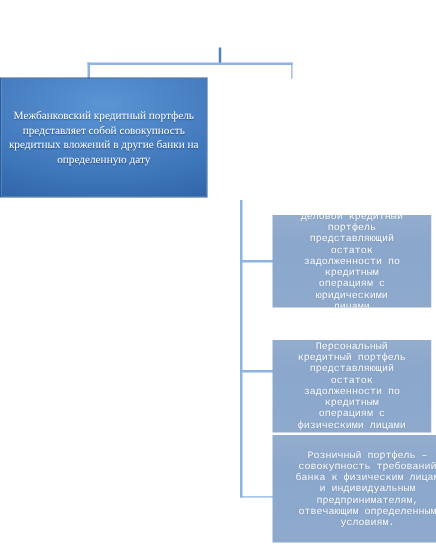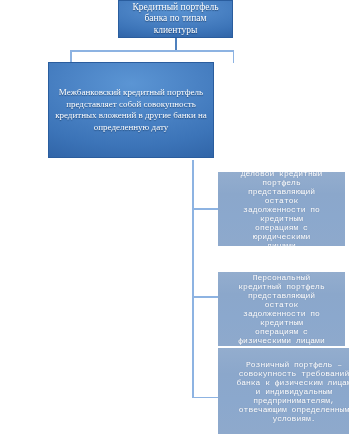--- a/index.html
+++ b/index.html
@@ -62,21 +62,20 @@
   }
 
   .node-left {
     left: 0px;
     top: 62px;
     width: 166px;
     height: 96px;
     font-size: 9px;
     line-height: 11.5px;
     padding: 4px 6px;
-    margin-left: 48px;
   }
 
   .node-right {
     left: 180px;
     top: 62px;
     width: 169px;
     height: 98px;
     font-size: 9px;
     line-height: 11.5px;
     padding: 4px 6px;
@@ -111,23 +110,20 @@
   <div class="conn" style="left:175px; top:38px; width:1.5px; height:13px;"></div>
   <div class="conn-light" style="left:70px; top:50px; width:164px; height:1.5px;"></div>
   <div class="conn-light" style="left:70px; top:50px; width:1.5px; height:13px;"></div>
   <div class="conn-light" style="left:232.5px; top:50px; width:1.5px; height:13px;"></div>
 
   <div class="conn-light" style="left:192px; top:160px; width:1.5px; height:238px;"></div>
   <div class="conn-light" style="left:192px; top:208px; width:27px; height:1.5px;"></div>
   <div class="conn-light" style="left:192px; top:296px; width:27px; height:1.5px;"></div>
   <div class="conn-light" style="left:192px; top:396.5px; width:27px; height:1.5px;"></div>
 
-  <div class="node node-primary node-title">
-    <span class="node-text">Кредитный портфель банка по типам клиентуры</span>
-  </div>
 
   <div class="node node-primary node-left">
     <span class="node-text">Межбанковский кредитный портфель представляет собой совокупность кредитных вложений в другие банки на определенную дату</span>
   </div>
 
 
   <div class="node node-sub node-sub-1">
     <span class="node-text">Деловой кредитный портфель представляющий остаток задолженности по кредитным операциям с юридическими лицами</span>
   </div>
 

